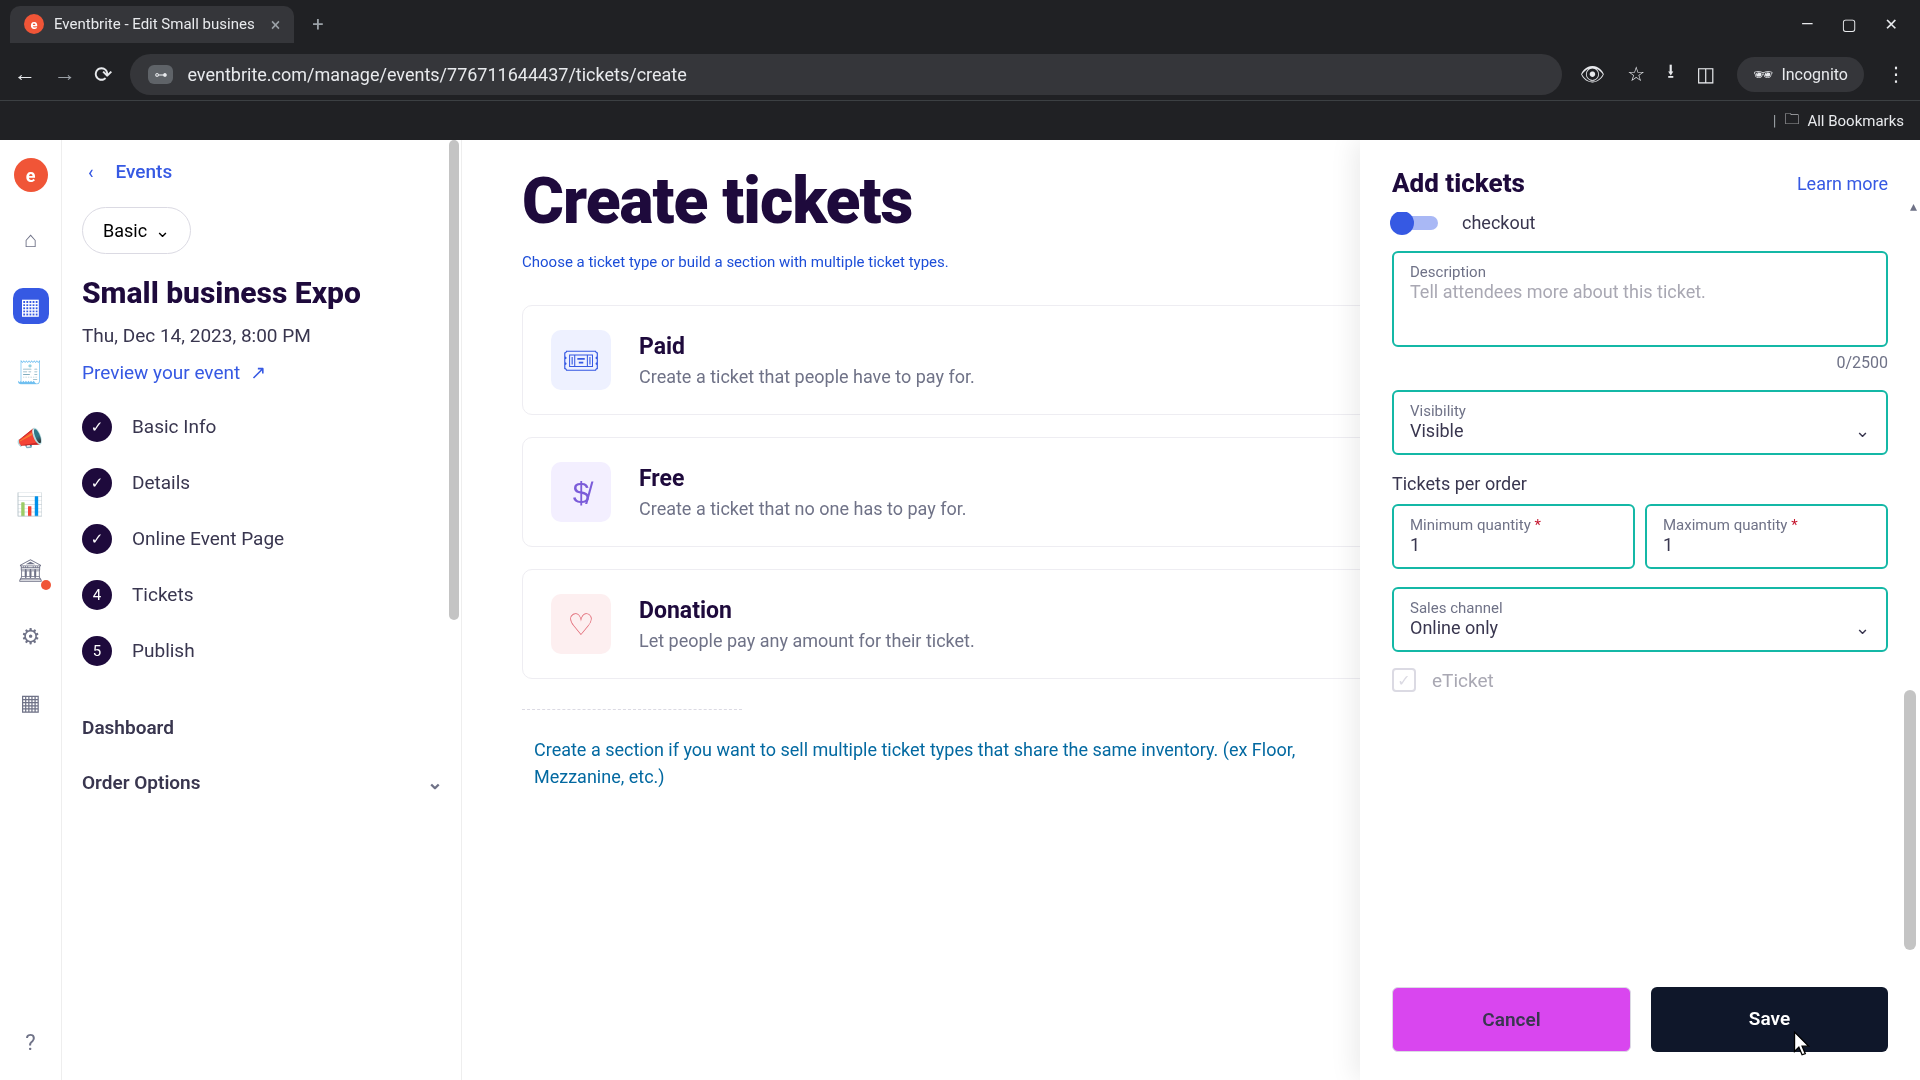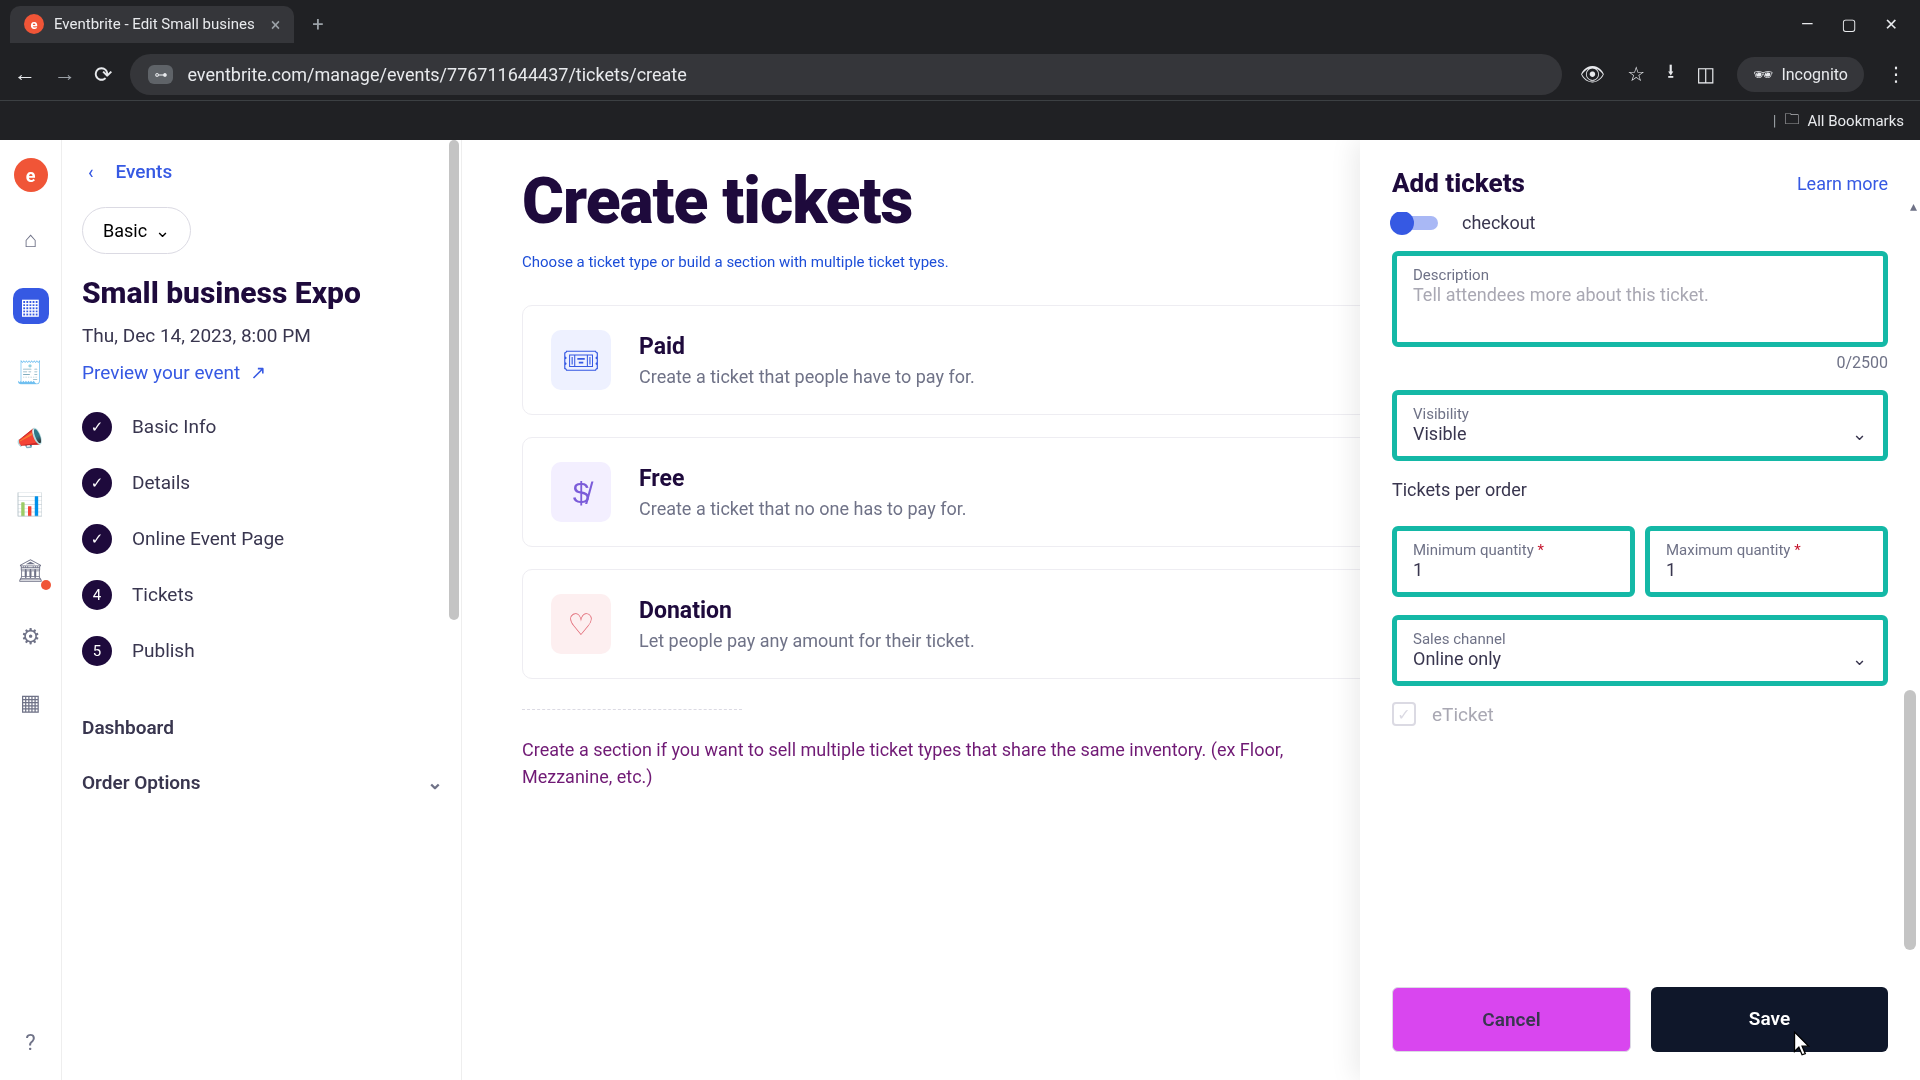--- a/index.html
+++ b/index.html
@@ -54,48 +54,48 @@
 .ticket-icon { width: 60px; height: 60px; border-radius: 10px; display: flex; align-items: center; justify-content: center; font-size: 30px; }
 .ticket-icon.paid { background: #eef1ff; color: #3659e3; }
 .ticket-icon.free { background: #f3efff; color: #7b5cd9; }
 .ticket-icon.donation { background: #fdeff0; color: #e06471; }
 .ticket-body { flex: 1; }
 .ticket-title { font-size: 23px; font-weight: 700; color: #1e0a3c; margin-bottom: 6px; }
 .ticket-desc { font-size: 18px; color: #6f7287; }
 .ticket-chev { color: #6f7287; font-size: 22px; }
 
 .divider-dashed { border-top: 1px dashed #dbdae3; margin: 30px 0 26px 0; width: 220px; }
-.section-help { font-size: 18px; color: #701a75; line-height: 1.5; max-width: 780px; }
+.section-help { font-size: 18px; color: #0369a1; line-height: 1.5; max-width: 780px; margin-left: 12px; }
 
 
 .drawer { position: absolute; right: 0; top: 0; bottom: 0; width: 560px; background: #fff; box-shadow: -6px 0 24px rgba(0,0,0,0.08); display: flex; flex-direction: column; }
 .drawer-scroll-track { position: absolute; right: 4px; top: 60px; width: 12px; bottom: 120px; }
 .drawer-scroll-thumb { position: absolute; right: 0; width: 12px; height: 260px; bottom: 10px; background: #c4c4c4; border-radius: 6px; }
 .drawer-arrow-up { position: absolute; right: 3px; top: 58px; color: #6f7287; font-size: 14px; }
 .drawer-header { display: flex; justify-content: space-between; align-items: center; padding: 28px 32px 14px 32px; }
 .drawer-title { font-size: 26px; font-weight: 800; color: #1e0a3c; }
 .learn-more { color: #3659e3; font-size: 18px; }
 .drawer-body { flex: 1; overflow: hidden; padding: 0 32px; }
 .toggle-row { display: flex; align-items: center; gap: 24px; margin-bottom: 18px; }
 .toggle { width: 46px; height: 14px; background: #a9b8f5; border-radius: 10px; position: relative; }
 .toggle::after { content: ""; position: absolute; left: -2px; top: -5px; width: 24px; height: 24px; background: #3659e3; border-radius: 50%; }
 .toggle-label { font-size: 18px; color: #39364f; }
 
-.field { border: 5px solid #14b8a6; border-radius: 6px; padding: 10px 16px 12px 16px; margin-bottom: 6px; }
+.field { border: 2px solid #14b8a6; border-radius: 6px; padding: 10px 16px 12px 16px; margin-bottom: 6px; }
 .field-label { font-size: 15px; color: #6f7287; }
 .field-label .req { color: #c5162e; }
 .field-input { border: none; outline: none; font-size: 18px; color: #39364f; width: 100%; background: transparent; }
 .field-input::placeholder { color: #a9a8b3; }
 .char-count { text-align: right; font-size: 16px; color: #6f7287; margin-bottom: 18px; }
 
 .select-row { display: flex; align-items: center; justify-content: space-between; }
 .select-val { font-size: 18px; color: #39364f; }
 .select-chev { color: #39364f; font-size: 18px; }
 
-.section-label { font-size: 18px; color: #39364f; margin: 18px 0 26px 0; }
+.section-label { font-size: 18px; color: #39364f; margin: 18px 0 10px 0; }
 .qty-row { display: flex; gap: 10px; margin-bottom: 18px; }
 .qty-row .field { flex: 1; margin-bottom: 0; }
 
 .check-row { display: flex; align-items: center; gap: 16px; margin-top: 16px; }
 .checkbox { width: 24px; height: 24px; border: 2px solid #dbdae3; border-radius: 4px; display: flex; align-items: center; justify-content: center; color: #dbdae3; font-size: 16px; }
 .check-label { font-size: 19px; color: #a9a8b3; }
 
 .drawer-footer { display: flex; gap: 20px; padding: 22px 32px 28px 32px; }
 .btn { flex: 1; padding: 20px 0; border-radius: 6px; font-size: 19px; font-weight: 600; text-align: center; cursor: pointer; }
 .btn-cancel { border: 1px solid #dbdae3; background: #d946ef; color: #39364f; }

